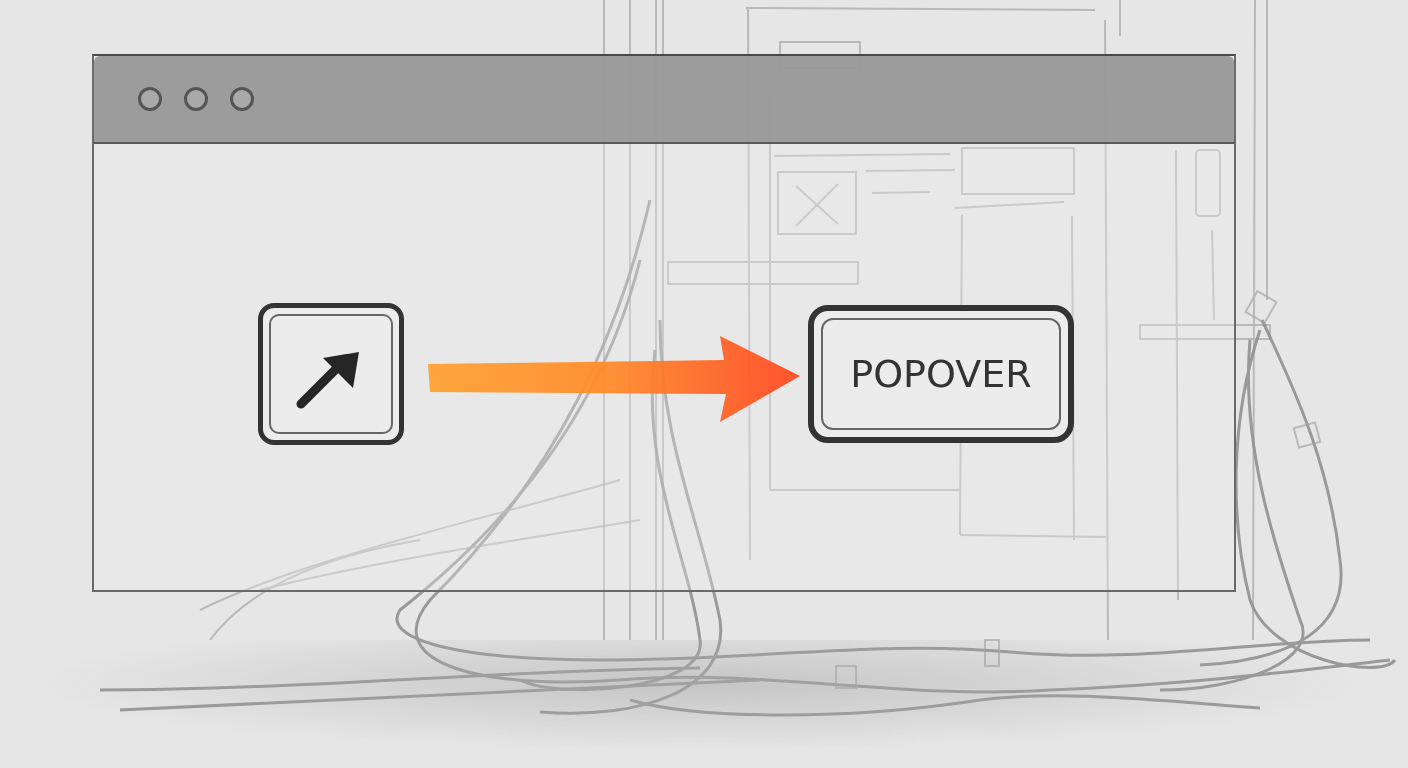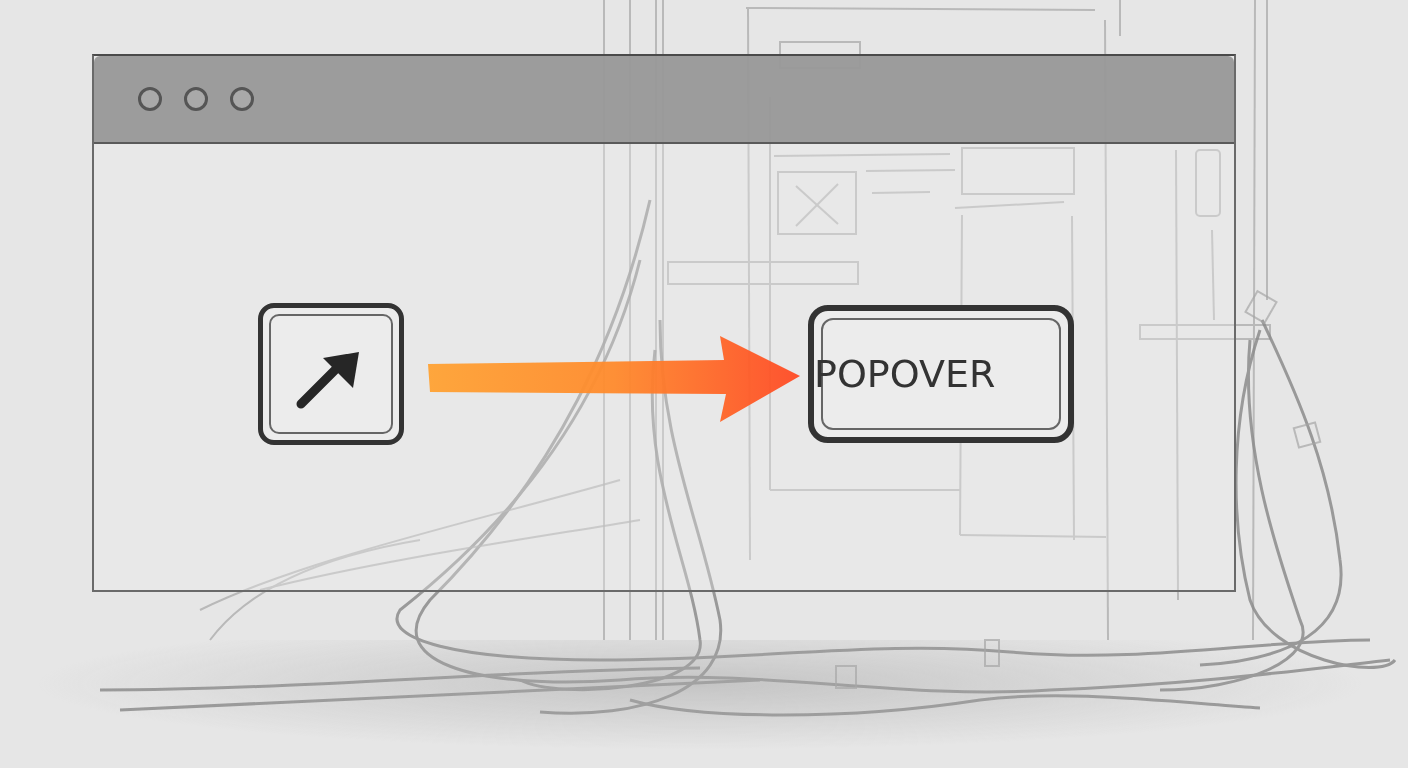--- a/index.html
+++ b/index.html
@@ -40,21 +40,21 @@
       border: 2px solid #666; border-radius: 10px;
     }
     .icon-button svg { position: absolute; left: 30px; top: 32px; }
 
     .arrow { position: absolute; left: 424px; top: 330px; }
 
     .popover-button {
       position: absolute; left: 808px; top: 305px; width: 266px; height: 138px;
       border: 6px solid #333; border-radius: 20px; box-sizing: border-box;
       background: #ececec;
-      display: flex; align-items: center; justify-content: flex-start;
+      display: flex; align-items: center; justify-content: center;
     }
     .popover-button::after {
       content: ""; position: absolute; left: 7px; top: 7px; right: 7px; bottom: 7px;
       border: 2px solid #666; border-radius: 12px; pointer-events: none;
     }
     .popover-label {
       font-family: "DejaVu Sans", sans-serif; font-size: 38px; color: #333;
       letter-spacing: 0px; position: relative; z-index: 2;
     }
   </style>

